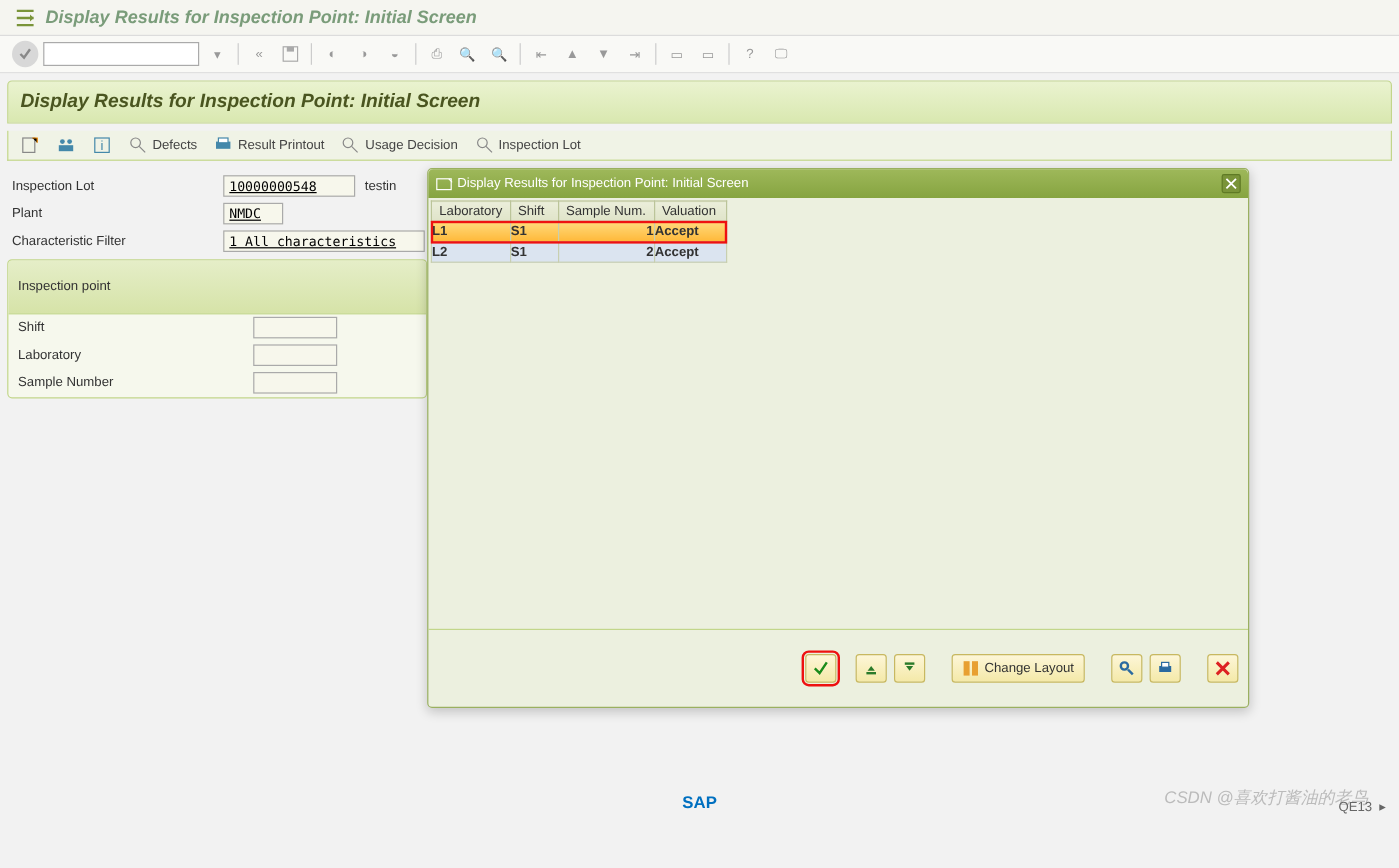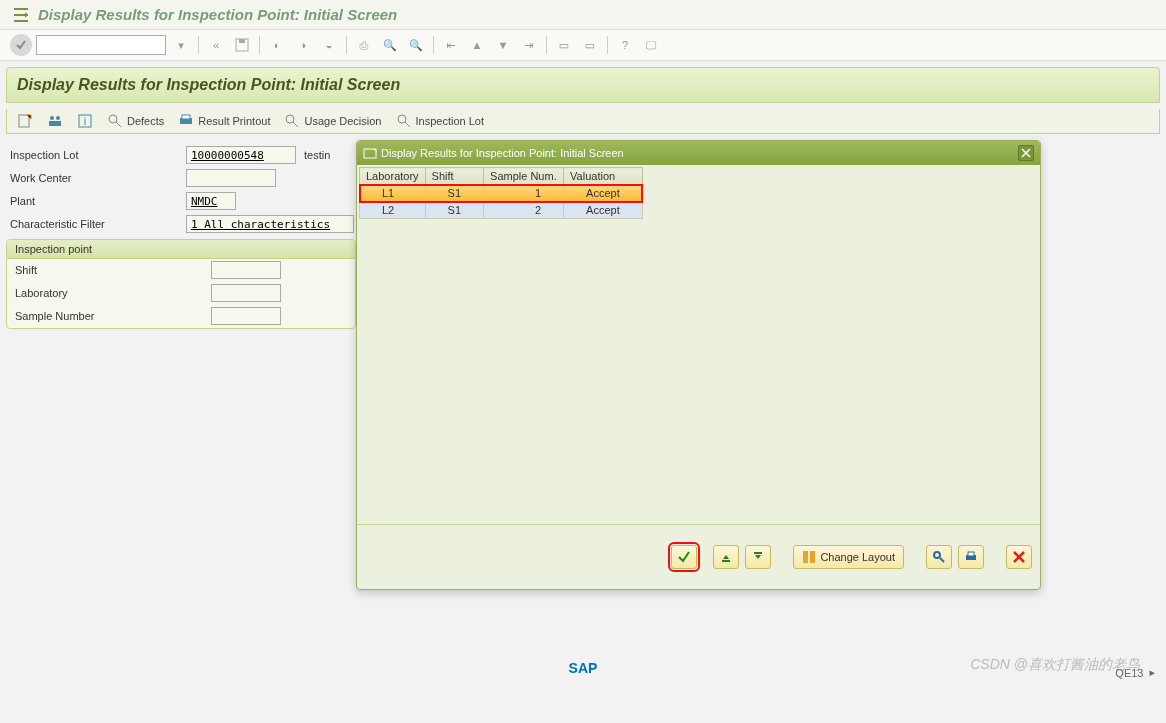--- a/index.html
+++ b/index.html
@@ -16,29 +16,29 @@
 .app-toolbar { display: flex; align-items: center; gap: 14px; margin: 0 6px; padding: 4px 10px; background: #f0f3e6; border: 1px solid #c2d68a; border-top: none; }
 .app-toolbar .tb-item { display: inline-flex; align-items: center; gap: 4px; cursor: pointer; color: #444; }
 .app-toolbar .tb-item svg, .app-toolbar .tb-icon { width: 16px; height: 16px; }
 .content { position: relative; margin: 10px 6px; min-height: 540px; }
 .form-area { width: 350px; }
 .form-row { display: flex; align-items: center; height: 22px; margin-bottom: 1px; }
 .form-row label { width: 180px; padding-left: 4px; }
 .form-row input { height: 18px; border: 1px solid #aaa; background: #f7f7ec; padding: 0 4px; font-family: Consolas, monospace; text-decoration: underline; }
 .form-row .desc { margin-left: 8px; color: #333; }
 .group { margin-top: 4px; border: 1px solid #c2d68a; background: #f6f8ed; border-radius: 4px; overflow: hidden; width: 350px; }
-.group .group-header { background: linear-gradient(#e5eec8, #d6e3a8); padding: 3px 8px; font-size: 11px; border-bottom: 1px solid #c2d68a; }
+.group .group-header { background: linear-gradient(#e5eec8, #d6e3a8); padding: 16px 8px; font-size: 11px; border-bottom: 1px solid #c2d68a; }
 .group .form-row { padding: 0 4px; }
 .dialog { position: absolute; left: 350px; top: -4px; width: 685px; height: 450px; background: #ecf0df; border: 1px solid #9ab060; border-radius: 4px; box-shadow: 0 3px 10px rgba(0,0,0,0.2); display: flex; flex-direction: column; }
 .dialog-title { display: flex; align-items: center; background: linear-gradient(#9eb85a, #86a440); color: #fff; padding: 4px 6px; border-radius: 4px 4px 0 0; font-size: 11px; }
 .dialog-title .close { margin-left: auto; width: 16px; height: 16px; background: #7a9439; border: 1px solid #5f7a25; display: flex; align-items: center; justify-content: center; cursor: pointer; border-radius: 2px; }
 .dialog-body { flex: 1; padding: 2px; overflow: auto; }
 .dlg-table { border-collapse: collapse; width: auto; }
 .dlg-table th { background: linear-gradient(#ebeeda, #dfe4c8); border: 1px solid #bbc499; padding: 2px 6px; text-align: left; font-weight: normal; color: #333; }
-.dlg-table td { border: 1px solid #c8cfb0; padding: 2px 22px; background: #dbe4f0; }
+.dlg-table td { border: 1px solid #c8cfb0; padding: 2px 0; background: #dbe4f0; font-weight: bold; }
 .dlg-table td.num { text-align: right; }
 .dlg-table tr.sel td { background: linear-gradient(#ffd97a, #ffb838); }
 .dlg-table tr.sel { outline: 2px solid #e11; outline-offset: -1px; }
 .dialog-buttons { display: flex; align-items: center; gap: 6px; padding: 20px 8px; border-top: 1px solid #c2d68a; justify-content: flex-end; }
 .dlg-btn { display: inline-flex; align-items: center; gap: 4px; height: 24px; padding: 0 8px; background: linear-gradient(#fdf6d8, #f4e9a8); border: 1px solid #c8b860; border-radius: 3px; cursor: pointer; }
 .dlg-btn.icon-only { padding: 0 5px; }
 .highlight { outline: 2px solid #e11; outline-offset: 1px; }
 .watermark { position: absolute; bottom: 10px; right: 20px; color: #bbb; font-size: 14px; font-style: italic; }
 .sap-logo { position: absolute; bottom: 8px; left: 50%; transform: translateX(-50%); font-weight: bold; color: #0070c0; font-size: 14px; }
 .status-bar { position: absolute; bottom: 5px; right: 5px; font-size: 10px; color: #666; display: flex; gap: 6px; align-items: center;}
@@ -144,24 +144,20 @@
       <span>Inspection Lot</span>
     </span>
 </div>
 
 <div class="content">
   <div class="form-area">
     <div class="form-row">
       <label>Inspection Lot</label>
       <input style="width: 110px;" value="10000000548">
       <span class="desc">testin</span>
-    </div>
-    <div class="form-row">
-      <label>Work Center</label>
-      <input style="width: 90px;" value="">
     </div>
     <div class="form-row">
       <label>Plant</label>
       <input style="width: 50px;" value="NMDC">
     </div>
     <div class="form-row">
       <label>Characteristic Filter</label>
       <input style="width: 168px;" value="1 All characteristics">
     </div>
 

